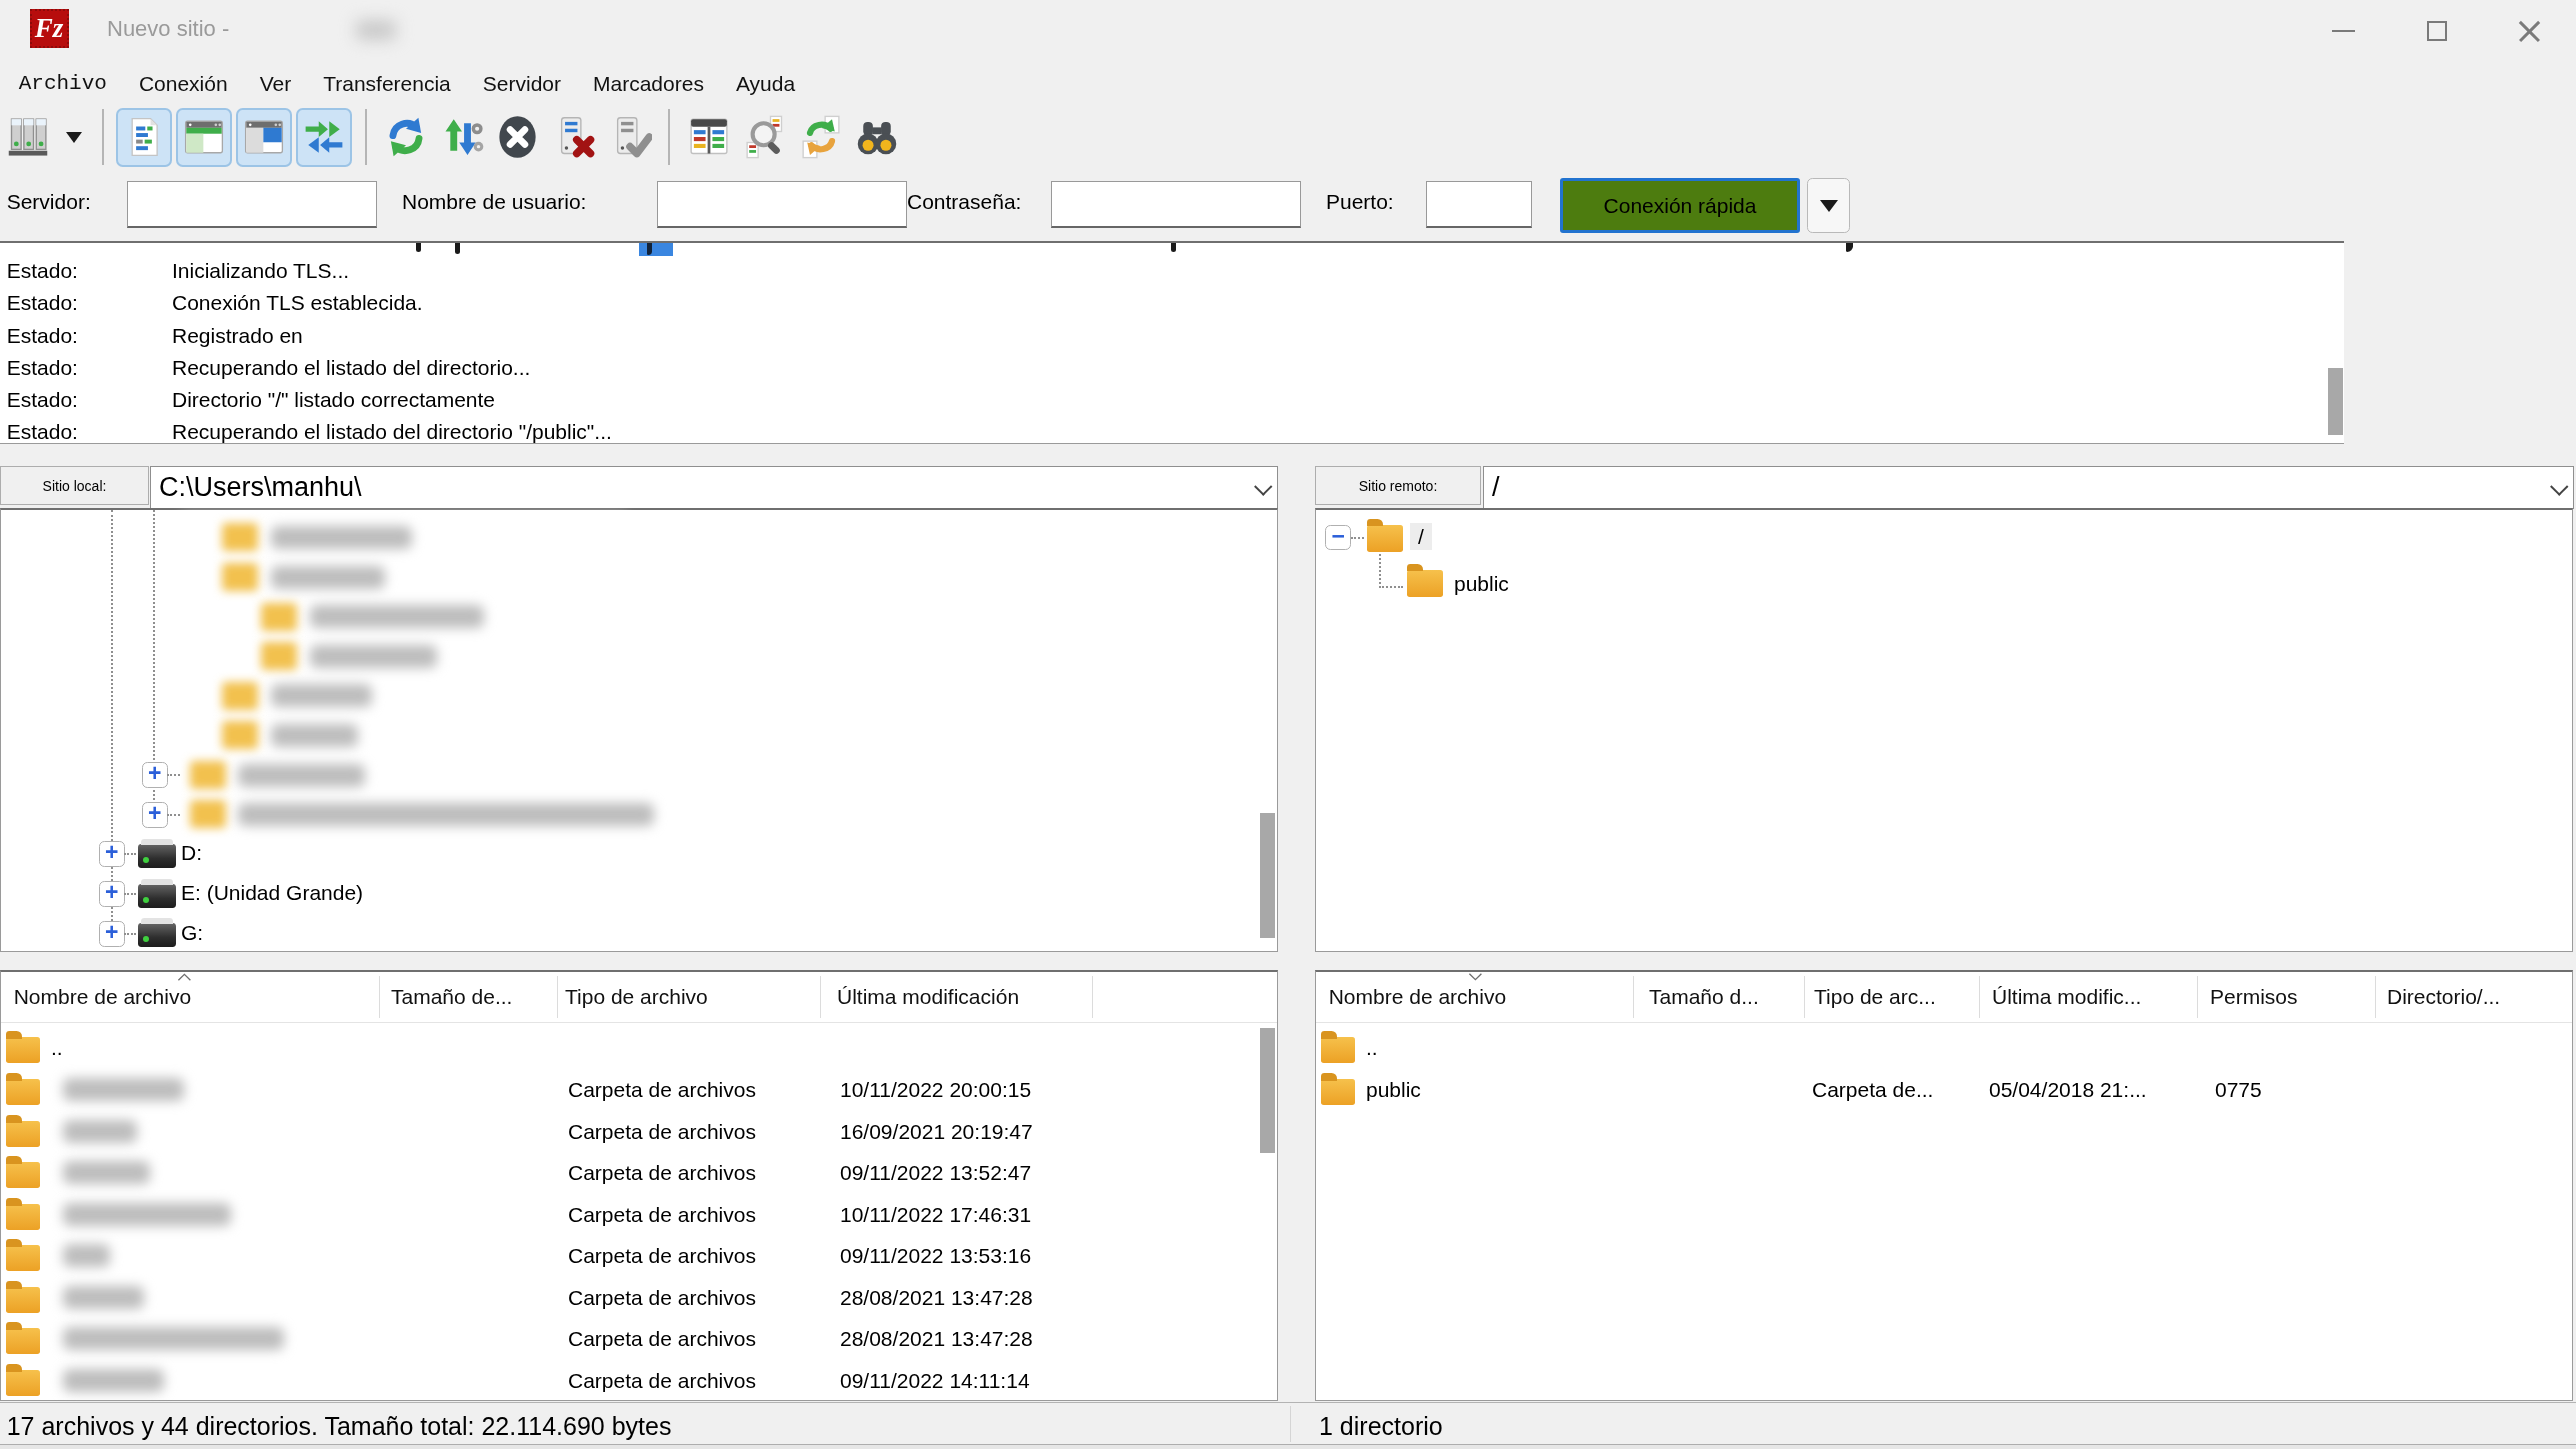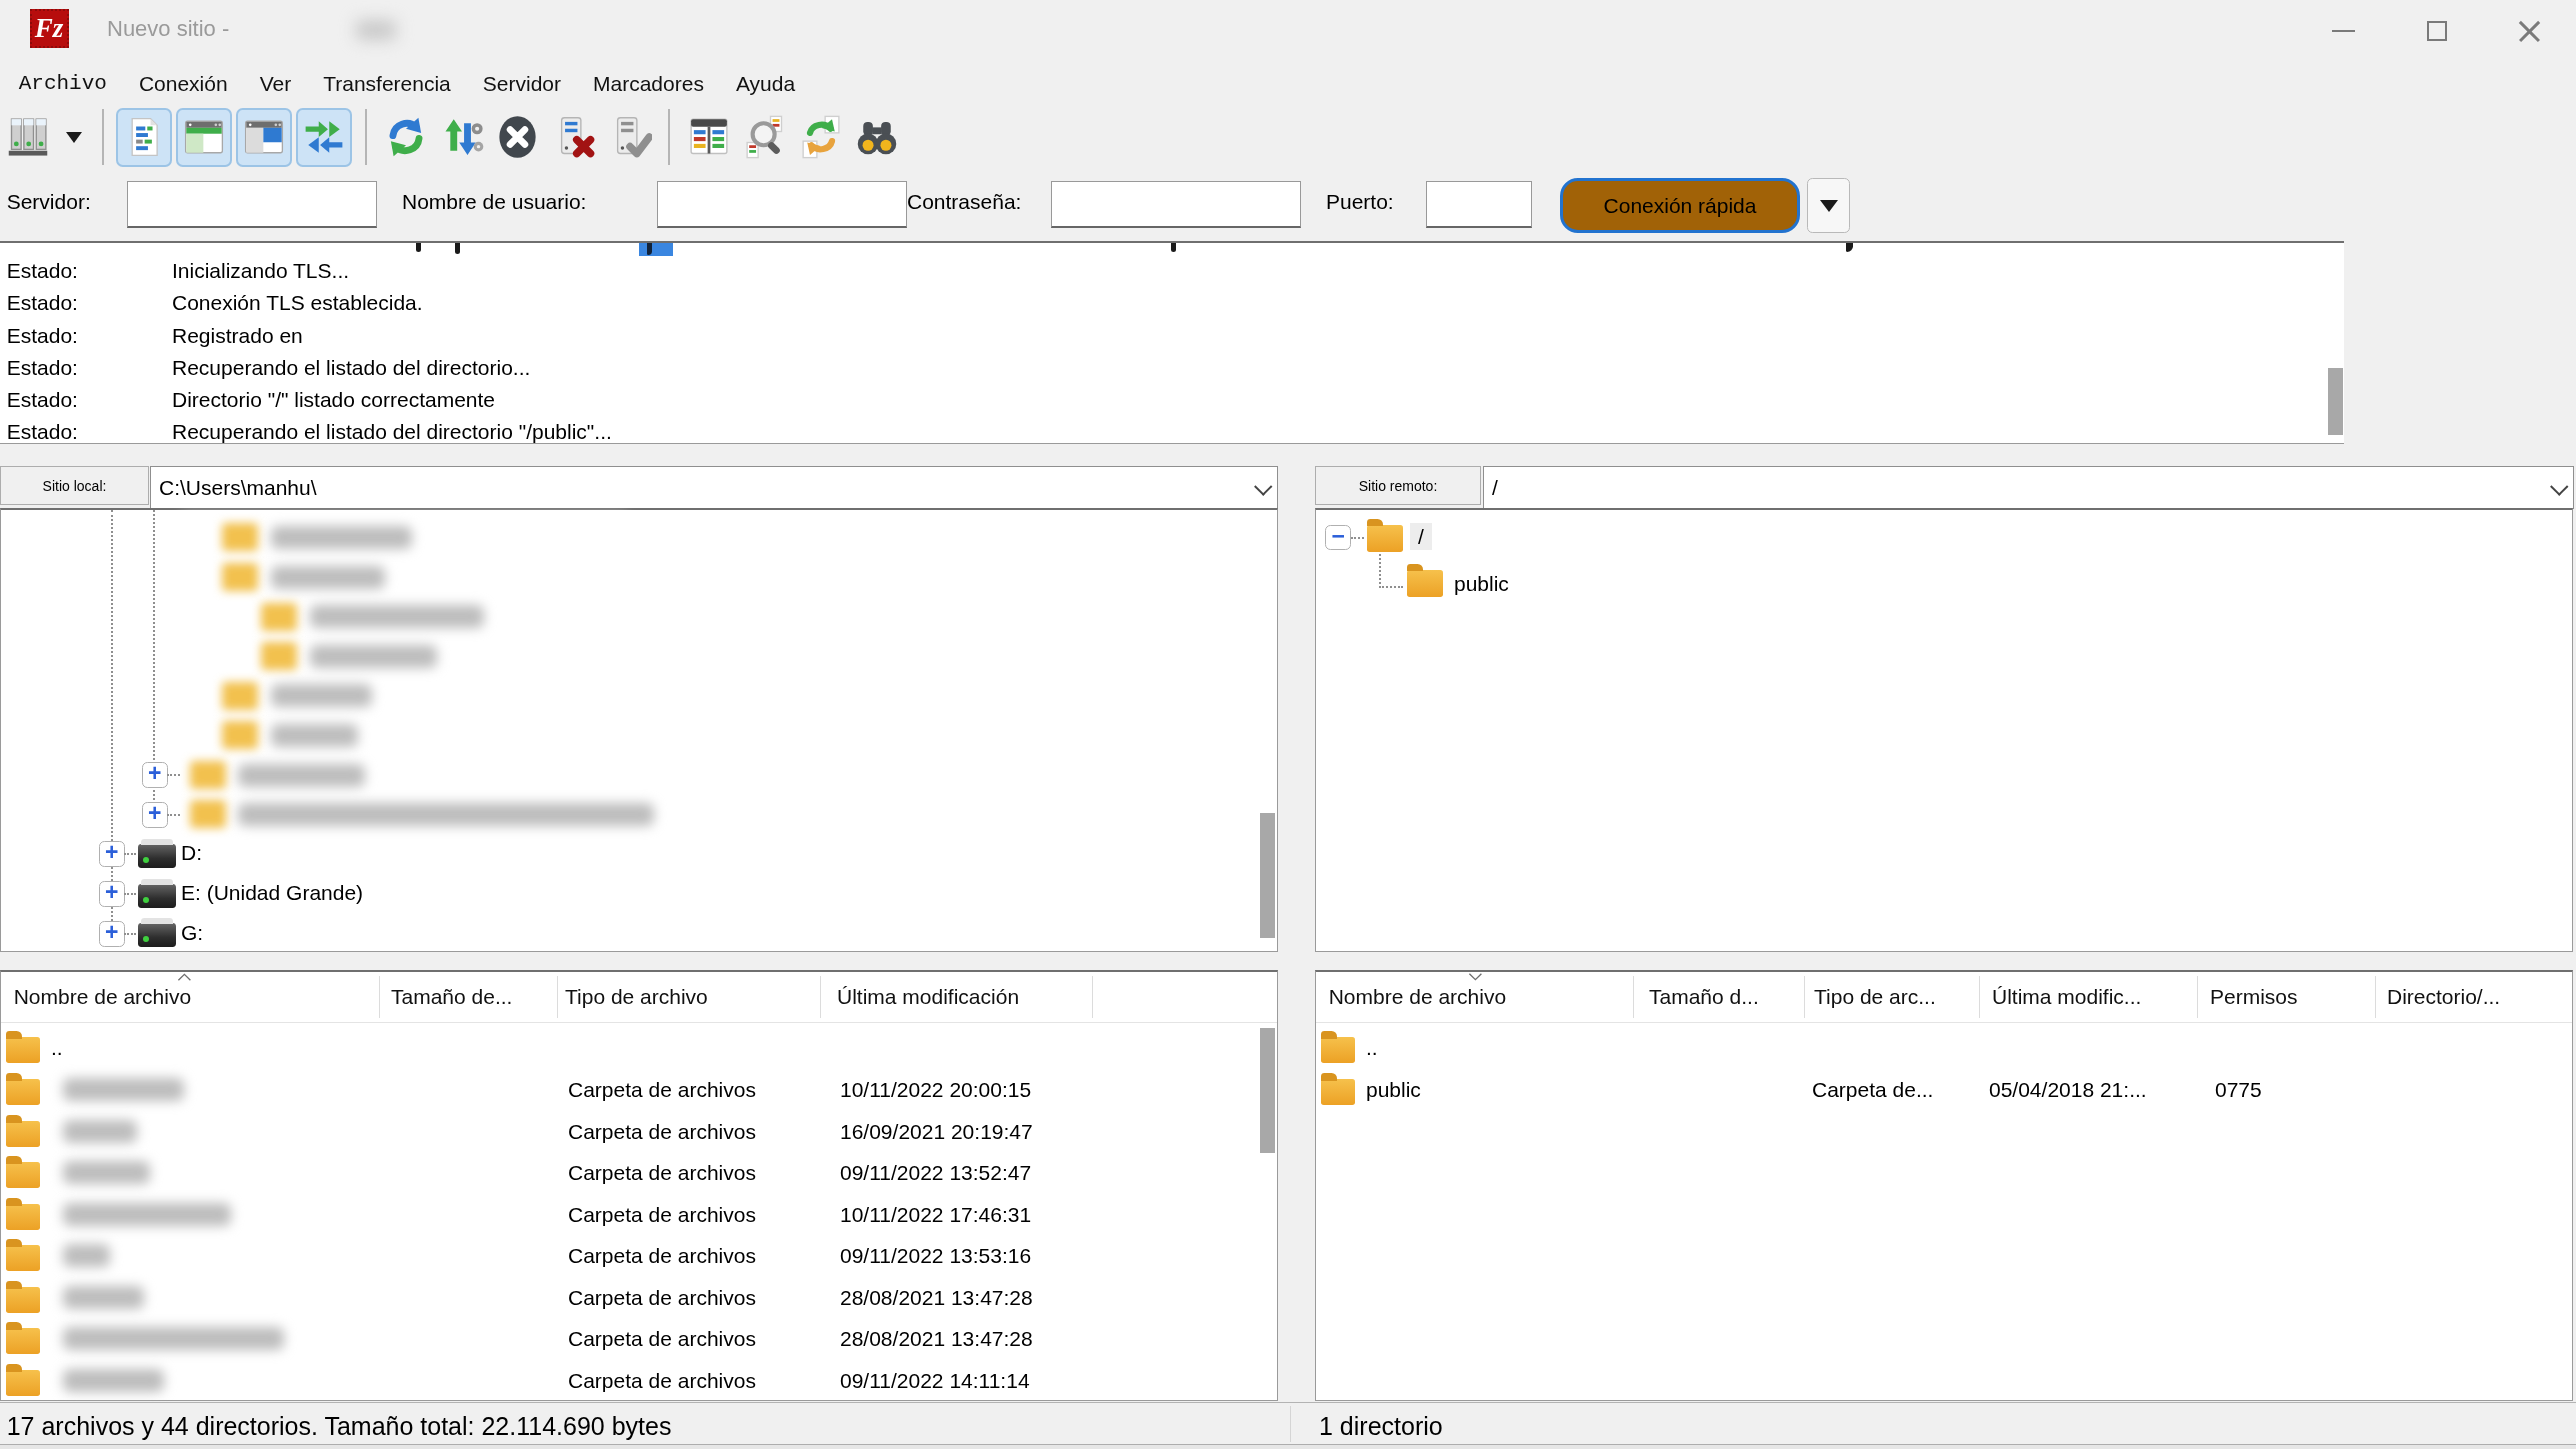--- a/index.html
+++ b/index.html
@@ -36,36 +36,36 @@
   .tbtn{height:59px;display:flex;align-items:center;justify-content:center;margin:0 2px;border-radius:6.7px;}
   .tbtn svg{display:block;}
   .tbtn.plain{width:52px;}
   .tbtn.toggled{width:56px;background:#cde3f6;border:2px solid #9cc4e6;box-sizing:border-box;}
   .tsep{width:2px;height:56px;background:#b5b5b5;margin:0 10.7px;}
   .tarrow{width:0;height:0;border-left:8.7px solid transparent;border-right:8.7px solid transparent;border-top:11.4px solid #1a1a1a;margin:0 6.7px;}
   
   .quickbar{position:absolute;left:0;top:173px;width:2576px;height:66px;}
   .quickbar .qlabel{position:absolute;top:17.4px;font-size:21px;color:#000;}
   .qinput{position:absolute;top:8px;height:47px;background:#fff;border:1.3px solid #999;border-bottom:2px solid #666;box-sizing:border-box;font-size:21px;padding:0 6.7px;font-family:"Liberation Sans",sans-serif;}
-  .qbtn{position:absolute;top:5.4px;left:1560px;width:240px;height:55px;background:#a16207;border:3.4px solid #2273cf;border-radius:18px;box-sizing:border-box;font-size:21px;display:flex;align-items:center;justify-content:center;}
+  .qbtn{position:absolute;top:5.4px;left:1560px;width:240px;height:55px;background:#4d7c0f;border:3.4px solid #2273cf;border-radius:3px;box-sizing:border-box;font-size:21px;display:flex;align-items:center;justify-content:center;}
   .qdrop{position:absolute;top:5.4px;left:1807px;width:43px;height:55px;background:#f7f7f7;border:1.3px solid #b9b9b9;border-radius:5.4px;box-sizing:border-box;display:flex;align-items:center;justify-content:center;}
   .qdrop i{width:0;height:0;border-left:9.4px solid transparent;border-right:9.4px solid transparent;border-top:12px solid #1a1a1a;}
   
   .logpane{position:absolute;left:0;top:241px;width:2344px;height:203px;background:#fff;
     border-top:2px solid #6f6f6f;border-bottom:1.3px solid #9a9a9a;box-sizing:border-box;}
   .logrow{position:absolute;height:32px;font-size:21px;white-space:pre;}
   .logrow .lab{position:absolute;left:6.7px;}
   .logrow .msg{position:absolute;left:172px;}
   .desc{position:absolute;background:#1a1a1a;border-radius:0 0 2.7px 2.7px;}
   .descsel{position:absolute;background:#3a86e0;}
   .descsel i{position:absolute;left:8px;top:0;width:4.7px;height:12px;background:#12233a;border-radius:0 0 4px 1.3px;display:block;}
   .logscroll{position:absolute;right:1.3px;top:125px;width:14.8px;height:67px;background:#a8a8a8;}
   
   .sitebar-label{position:absolute;top:466px;height:39px;background:#f0f0f0;border:1.3px solid #adadad;box-sizing:border-box;display:flex;align-items:center;justify-content:center;font-size:14px;}
-  .combo{position:absolute;top:466px;height:43px;background:#fff;border:1.3px solid #8f8f8f;box-sizing:border-box;font-size:21px;display:flex;align-items:center;padding-left:8px;}
+  .combo{position:absolute;top:466px;height:43px;background:#fff;border:1.3px solid #8f8f8f;box-sizing:border-box;font-size:27px;display:flex;align-items:center;padding-left:8px;}
   .combo .chev{position:absolute;right:9.4px;top:14.8px;width:10.7px;height:10.7px;border-right:2px solid #444;border-bottom:2px solid #444;transform:rotate(45deg) translateY(-2.7px);}
   
   .pane{position:absolute;background:#fff;border:1.3px solid #9a9a9a;border-top:2px solid #6f6f6f;box-sizing:border-box;}
   
   .dotv{position:absolute;border-left:2px dotted #8f8f8f;}
   .doth{position:absolute;border-top:2px dotted #8f8f8f;}
   .expander{position:absolute;width:25.5px;height:25.5px;background:#fff;border:1.3px solid #b0b0b0;border-radius:5.4px;box-sizing:border-box;color:#2b5fd9;font-size:23px;font-weight:bold;text-align:center;line-height:20px;}
   .folder{position:absolute;width:36px;height:27px;background:linear-gradient(180deg,#f6c14c,#eca125);border-radius:2.7px;}
   .folder::before{content:'';position:absolute;top:-6px;left:0;width:16px;height:7.4px;background:#d9941f;border-radius:3.4px 5.4px 0 0;}
   .folder.small{width:34px;height:25.5px;}

